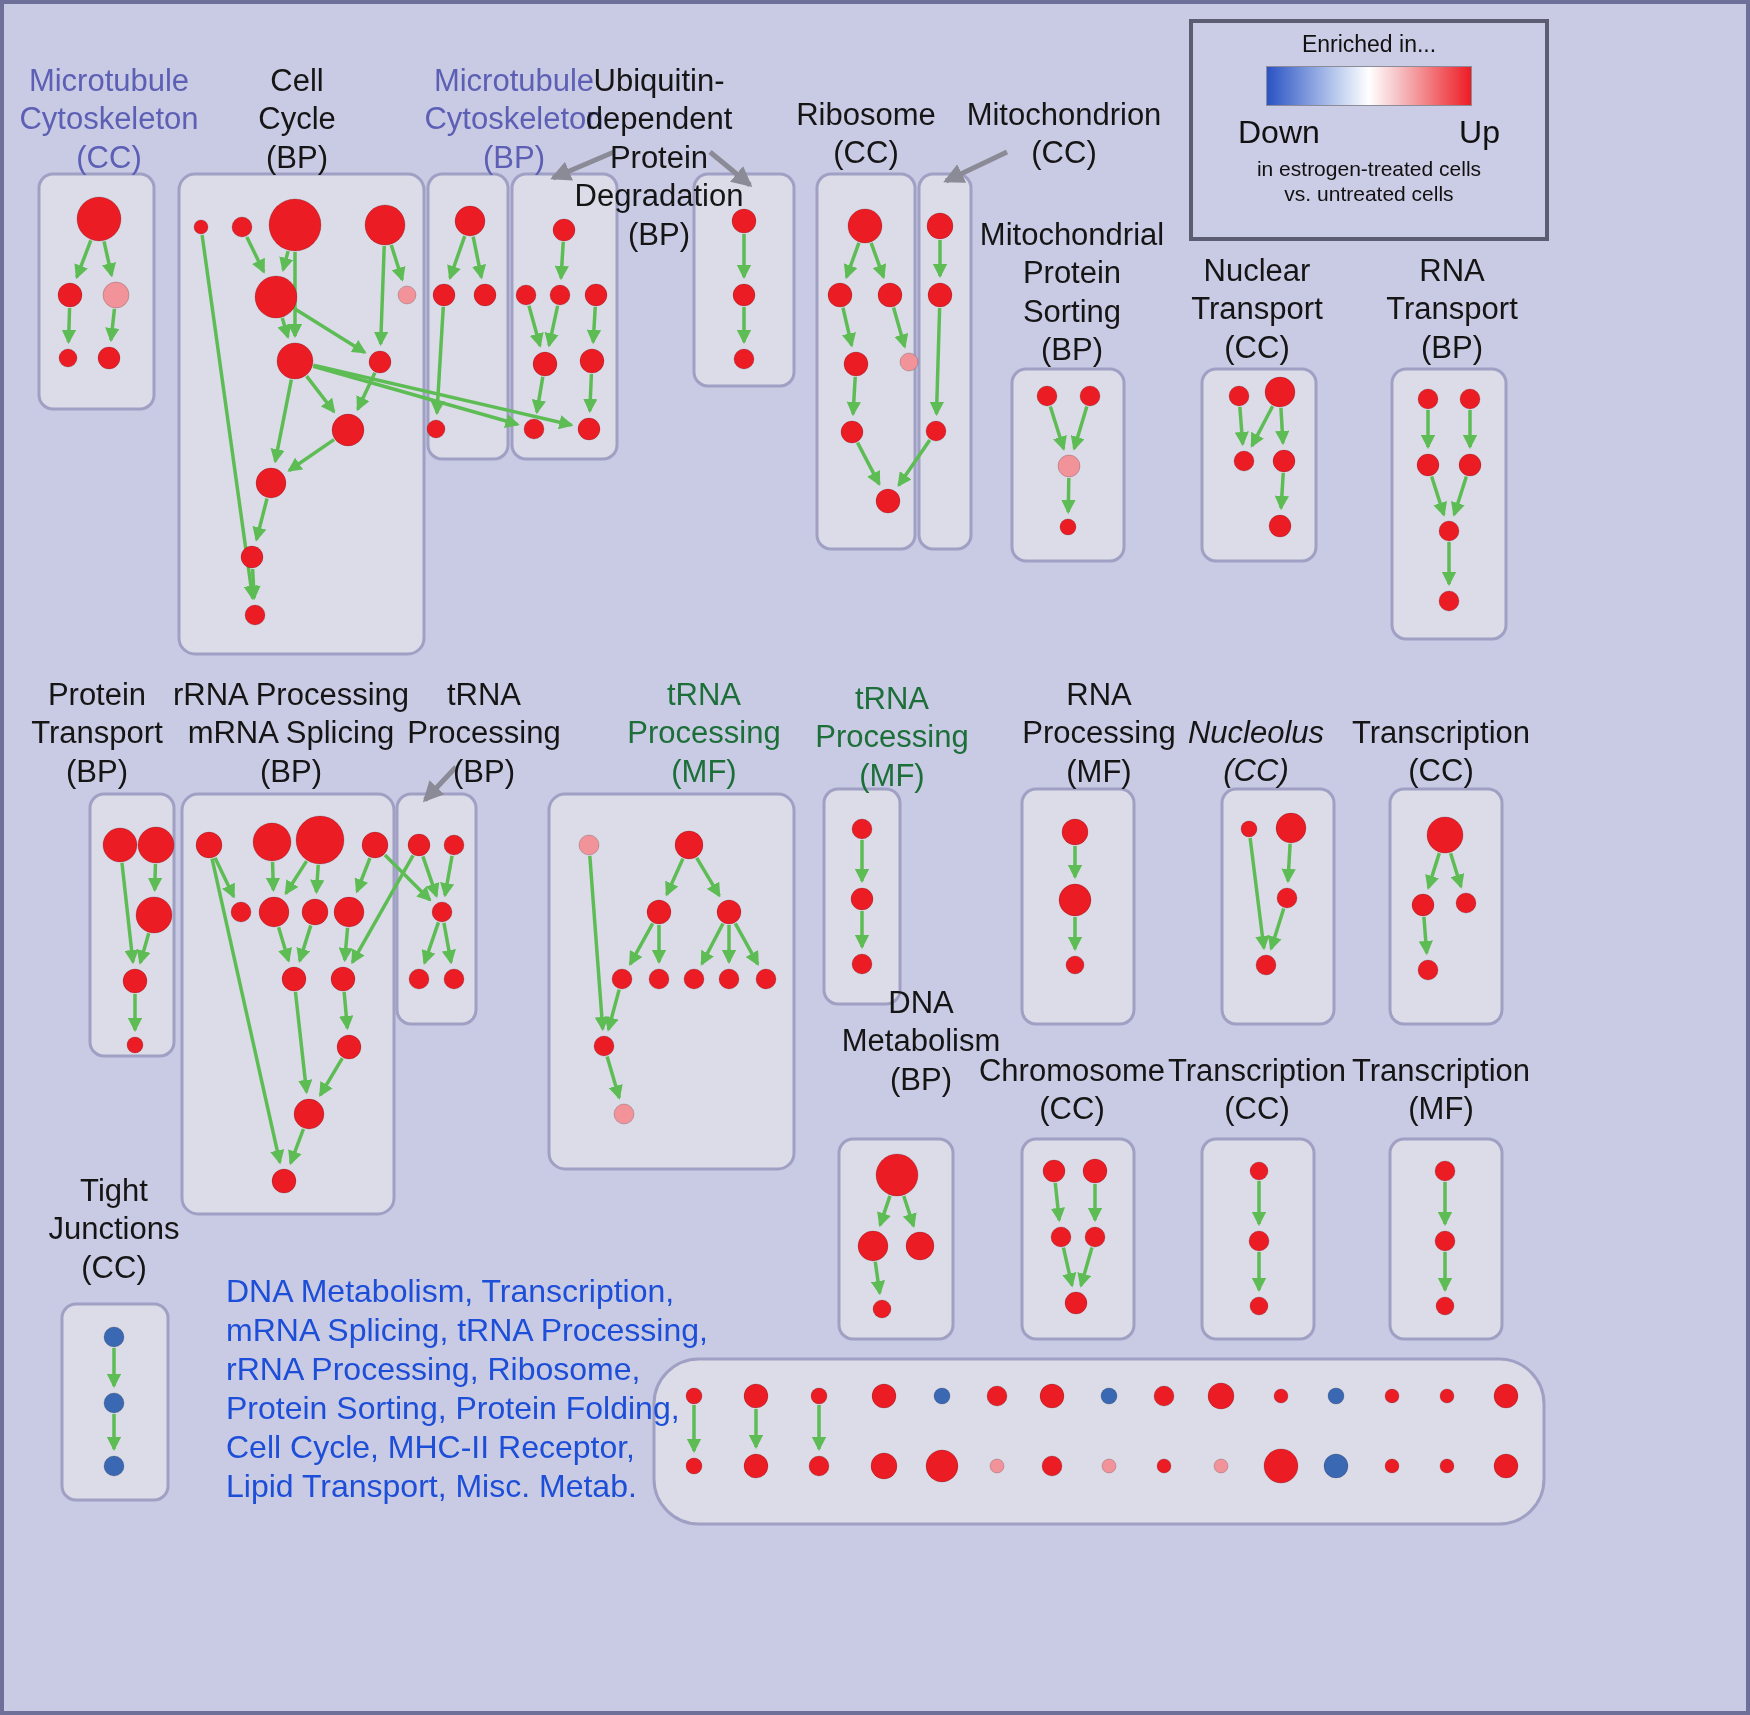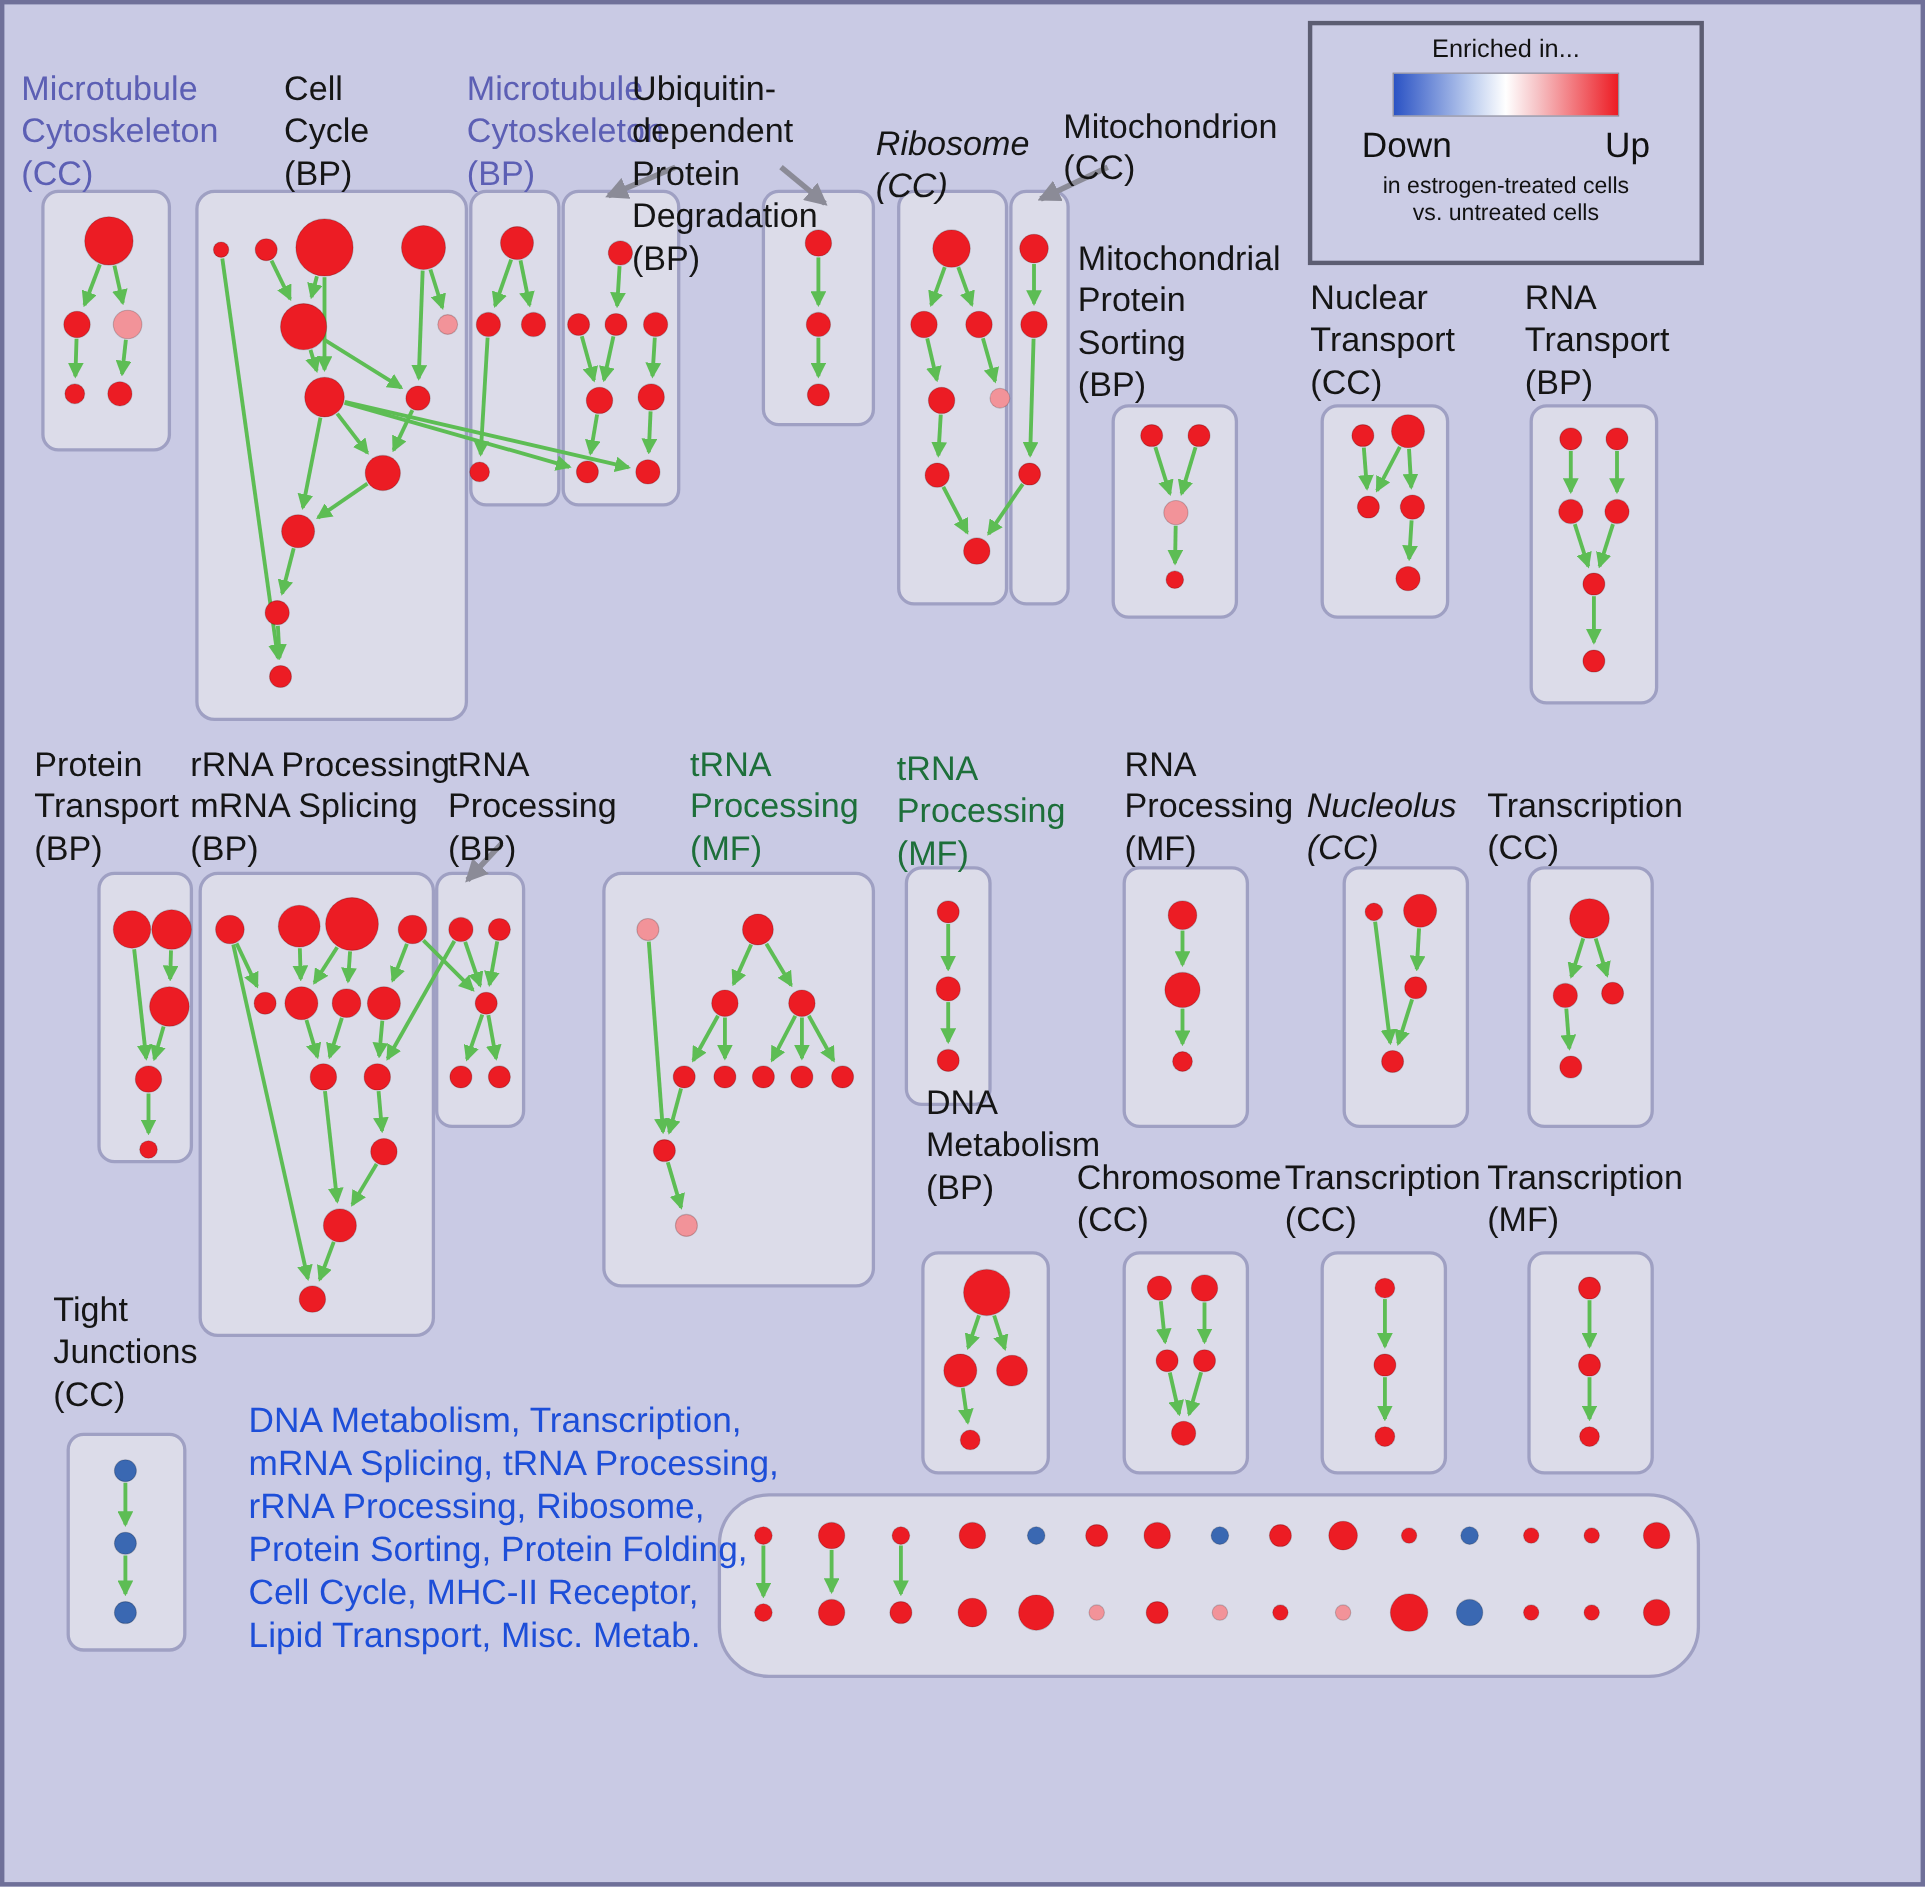--- a/index.html
+++ b/index.html
@@ -3,21 +3,21 @@
 <meta charset="utf-8">
 <style>
   html,body { margin:0; padding:0; background:#9d9db8; }
   .canvas {
     position:relative; width:1750px; height:1715px;
     background:#c9cae4; border:4px solid #6f7099; box-sizing:border-box;
     font-family:"Liberation Sans", sans-serif; overflow:hidden;
   }
   #net-svg { position:absolute; left:0; top:0; }
   #labels-layer { position:absolute; left:0; top:0; width:100%; height:100%; }
-  .glabel { position:absolute; transform:translateX(-50%); text-align:left;
+  .glabel { position:absolute; transform:translateX(-50%); text-align:center;
     font-size:31px; line-height:1.24; color:#151515; white-space:nowrap; }
   .glabel.blue  { color:#5c5fb4; }
   .glabel.green { color:#1d6f3a; }
 
   .legend {
     position:absolute; left:1185px; top:15px; width:360px; height:222px;
     border:4px solid #5c5d72; box-sizing:border-box; text-align:center;
     color:#111; background:#cbccE5;
   }
   .legend-title { font-size:23px; margin-top:8px; }
@@ -359,21 +359,21 @@
         <div>Cytoskeleton</div>
         <div>(BP)</div>
       </div>
       <div class="glabel black" style="left: 655px; top: 58px;">
         <div>Ubiquitin-</div>
         <div>dependent</div>
         <div>Protein</div>
         <div>Degradation</div>
         <div>(BP)</div>
       </div>
-      <div class="glabel black" style="left: 862px; top: 108px; font-style: italic;">
+      <div class="glabel black" style="left: 862px; top: 92px;">
         <div>Ribosome</div>
         <div>(CC)</div>
       </div>
       <div class="glabel black" style="left: 1060px; top: 92px;">
         <div>Mitochondrion</div>
         <div>(CC)</div>
       </div>
       <div class="glabel black" style="left: 1068px; top: 212px;">
         <div>Mitochondrial</div>
         <div>Protein</div>

